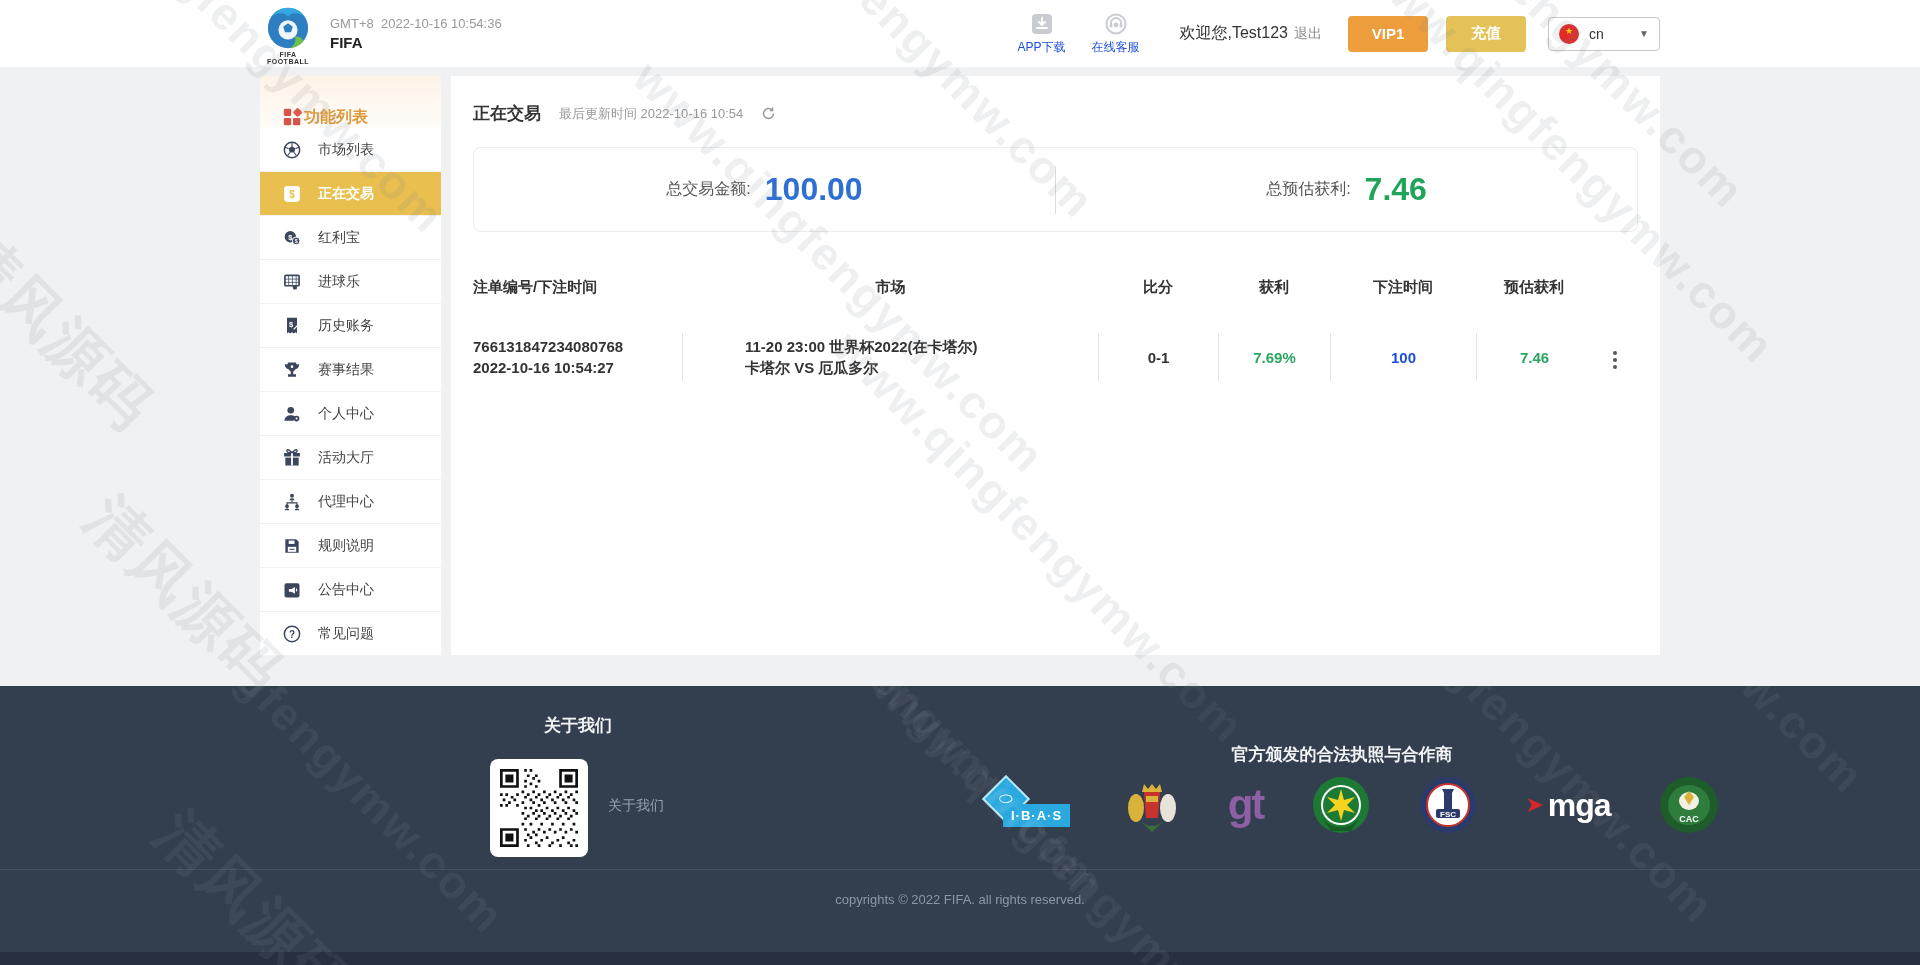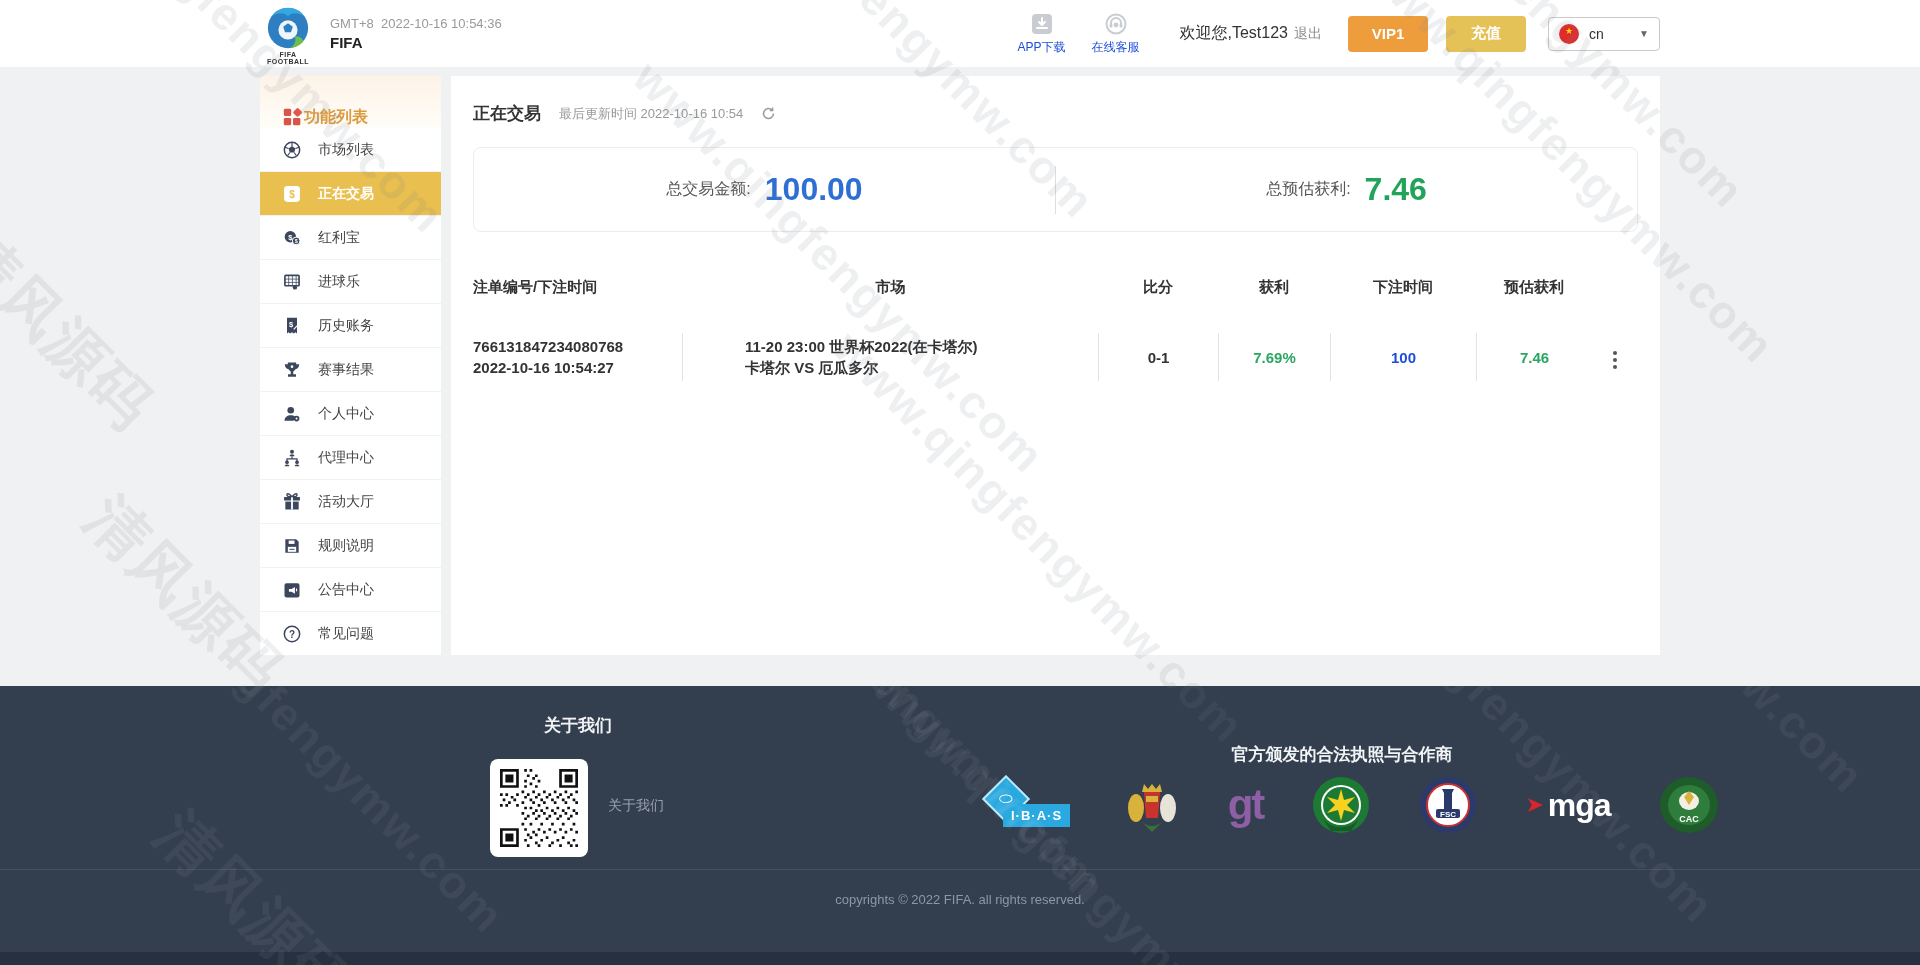--- a/index.html
+++ b/index.html
@@ -234,38 +234,38 @@
         <circle cx="10.5" cy="7.5" r="4" fill="currentColor"></circle>
         <path d="M3 20c0-4.4 3.5-6.6 7.5-6.6 2 0 3.9.5 5.2 1.6L14 20z" fill="currentColor"></path>
         <circle cx="17.5" cy="17.5" r="3.4" fill="currentColor"></circle>
         <circle cx="17.5" cy="17.5" r="1.2" fill="#fff"></circle>
       </svg>
       <span>个人中心</span>
     </div>
 
     <div class="side-item">
       <svg class="ic" viewBox="0 0 24 24">
+        <rect x="2.5" y="6" width="19" height="4.2" fill="currentColor"></rect>
+        <rect x="4" y="11.5" width="16" height="9.5" fill="currentColor"></rect>
+        <rect x="10.9" y="6" width="2.2" height="15" fill="#fff"></rect>
+        <path d="M8 5.5c-2 0-3-3-1-3.4C8.6 1.8 10 3.8 12 5.5c2-1.7 3.4-3.7 5-3.4 2 .4 1 3.4-1 3.4z" fill="none" stroke="currentColor" stroke-width="1.6"></path>
+      </svg>
+      <span>活动大厅</span>
+    </div>
+
+    <div class="side-item">
+      <svg class="ic" viewBox="0 0 24 24">
         <circle cx="12" cy="4.5" r="2.4" fill="currentColor"></circle>
         <path d="M9 10c0-1.6 1.3-2.4 3-2.4s3 .8 3 2.4z" fill="currentColor"></path>
         <path d="M12 10v3M6 16v-3h12v3" stroke="currentColor" stroke-width="1.4" fill="none"></path>
         <circle cx="6" cy="17" r="2.2" fill="currentColor"></circle>
         <circle cx="18" cy="17" r="2.2" fill="currentColor"></circle>
         <path d="M3.2 22c0-1.5 1.2-2.3 2.8-2.3s2.8.8 2.8 2.3zM15.2 22c0-1.5 1.2-2.3 2.8-2.3s2.8.8 2.8 2.3z" fill="currentColor"></path>
       </svg>
       <span>代理中心</span>
-    </div>
-
-    <div class="side-item">
-      <svg class="ic" viewBox="0 0 24 24">
-        <rect x="2.5" y="6" width="19" height="4.2" fill="currentColor"></rect>
-        <rect x="4" y="11.5" width="16" height="9.5" fill="currentColor"></rect>
-        <rect x="10.9" y="6" width="2.2" height="15" fill="#fff"></rect>
-        <path d="M8 5.5c-2 0-3-3-1-3.4C8.6 1.8 10 3.8 12 5.5c2-1.7 3.4-3.7 5-3.4 2 .4 1 3.4-1 3.4z" fill="none" stroke="currentColor" stroke-width="1.6"></path>
-      </svg>
-      <span>活动大厅</span>
     </div>
 
     <div class="side-item">
       <svg class="ic" viewBox="0 0 24 24">
         <path d="M4 4h13l3 3v13H4z" fill="currentColor"></path>
         <rect x="8" y="5.5" width="7" height="4" fill="#fff"></rect>
         <rect x="7" y="13" width="10" height="6" fill="#fff"></rect>
         <path d="M9 16h6" stroke="currentColor" stroke-width="1.2"></path>
       </svg>
       <span>规则说明</span>

